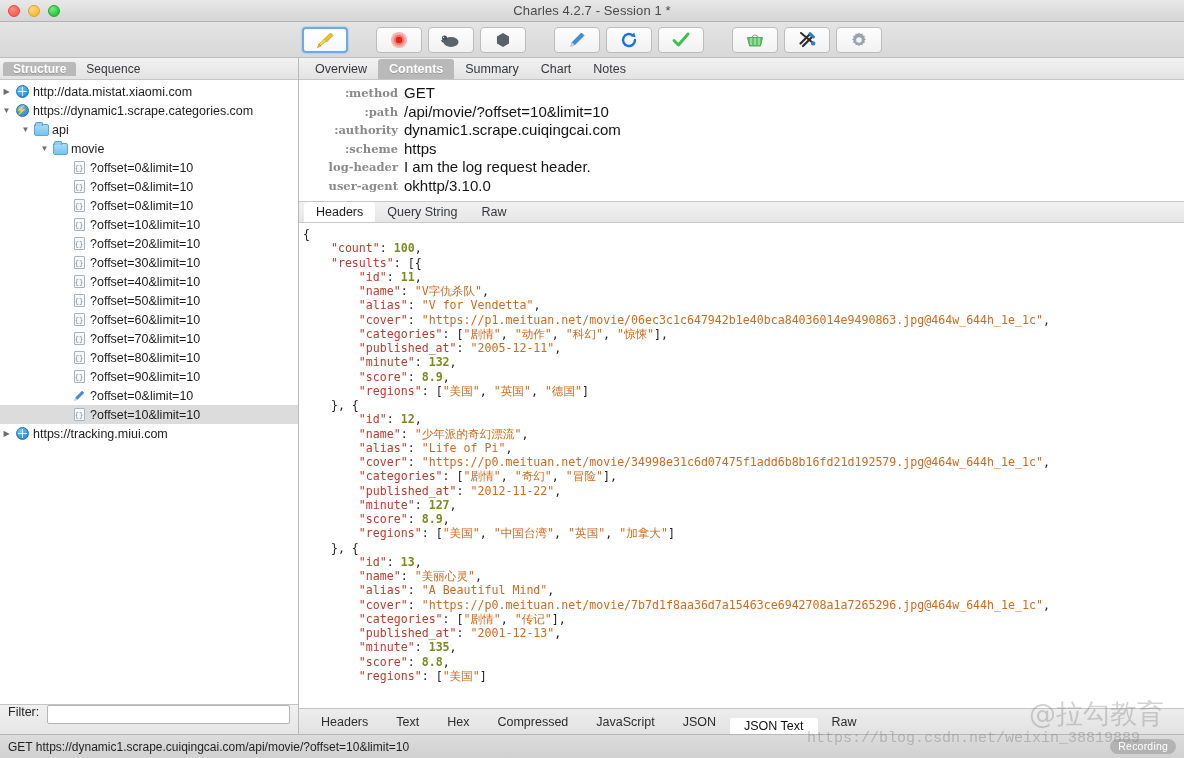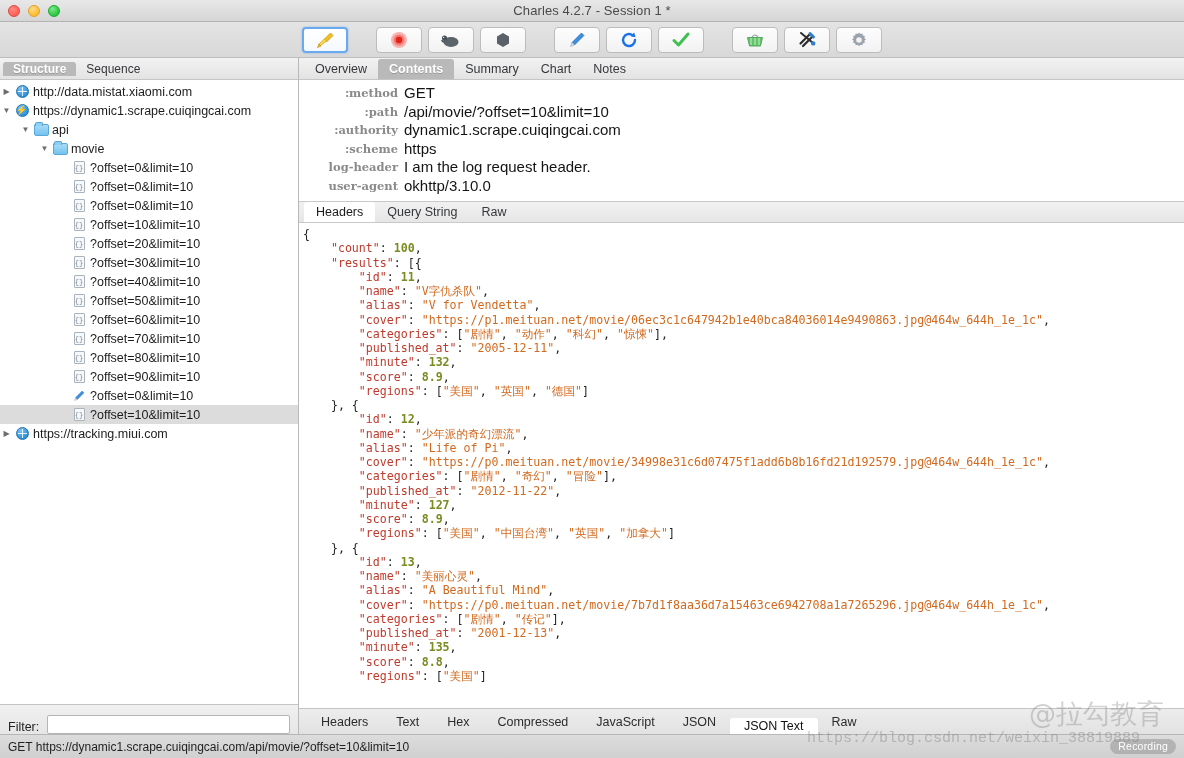--- a/index.html
+++ b/index.html
@@ -143,21 +143,21 @@
     font-size: 7px; color: #7b8794; font-family: "Liberation Mono", monospace;
   }
   .ic-pen {
     width: 14px; height: 14px; position: relative; transform: rotate(0deg);
   }
 
   .filterbar {
     flex: 0 0 30px; height: 30px;
     border-top: 1px solid #c4c4c4;
     background: linear-gradient(to bottom, #f0f0f0, #e6e6e6);
-    display: flex; align-items: flex-end; padding: 0 8px; gap: 8px;
+    display: flex; align-items: flex-start; padding: 0 8px; gap: 8px;
   }
   .filterbar .lbl { font-size: 12.5px; color: #232323; }
   .filterbar input {
     flex: 1 1 auto; height: 19px;
     border: 1px solid #b5b5b5; border-radius: 2px;
     background: #fff; font-size: 12px; padding: 0 4px;
     font-family: "Liberation Sans", sans-serif;
     outline: none;
   }
 
@@ -376,21 +376,21 @@
               <span class="ic-globe"></span>
             </span>
             <span class="tlabel">http://data.mistat.xiaomi.com</span>
           </div>
           <div class="trow">
             <span style="display:inline-block;width:0px;flex:0 0 0px"></span>
             <span class="disc">▼</span>
             <span class="ticon">
               <span class="ic-secure">⚡</span>
             </span>
-            <span class="tlabel">https://dynamic1.scrape.cuiqingcai.com</span>
+            <span class="tlabel">https://dynamic1.scrape.categories.com</span>
           </div>
           <div class="trow">
             <span style="display:inline-block;width:19px;flex:0 0 19px"></span>
             <span class="disc">▼</span>
             <span class="ticon">
               <span class="ic-folder"></span>
             </span>
             <span class="tlabel">api</span>
           </div>
           <div class="trow">

